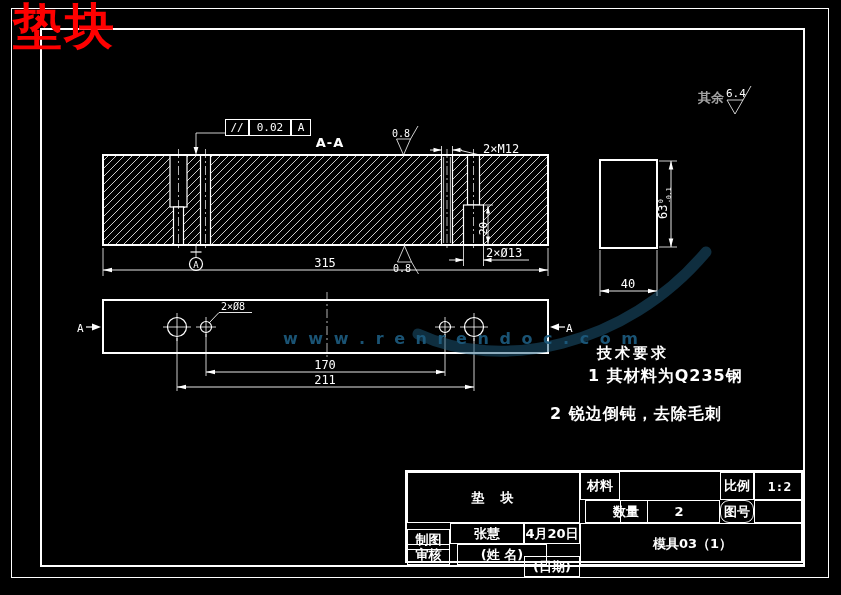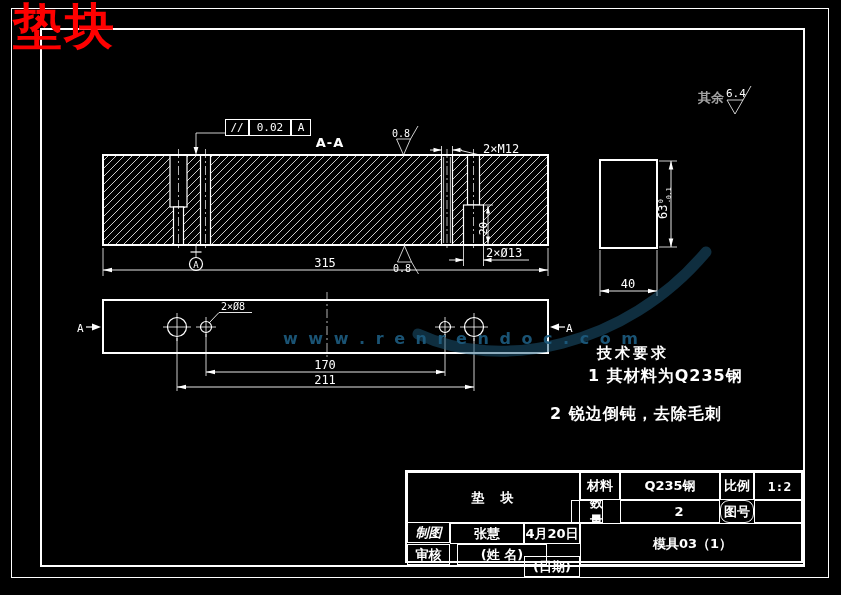--- a/index.html
+++ b/index.html
@@ -38,25 +38,25 @@
   #title-block{left:405px;top:470px;width:398px;height:93px;border:2px solid #fff;
       box-sizing:border-box;z-index:3;}
   #title-block .cell{position:absolute;box-sizing:border-box;border:1px solid #fff;
       display:flex;align-items:center;justify-content:center;color:#fff;font-weight:bold;
       font-size:13px;overflow:hidden;}
   #tb-name{left:0;top:0;width:173px;height:51px;font-size:22px;letter-spacing:16px;padding-left:14px;}
   #tb-mat-l{left:173px;top:0;width:40px;height:28px;}
   #tb-mat-v{left:213px;top:0;width:100px;height:28px;font-size:15px;}
   #tb-scale-l{left:313px;top:0;width:34px;height:28px;}
   #tb-scale-v{left:347px;top:0;width:51px;height:28px;font-size:14px;font-family:"DejaVu Sans Mono",monospace;}
-  #tb-qty-l{left:164px;top:28px;width:32px;height:23px;padding-left:19px;}
+  #tb-qty-l{left:178px;top:28px;width:63px;height:23px;padding-left:19px;}
   #tb-qty-v{left:213px;top:28px;width:100px;height:23px;justify-content:flex-start;padding-left:18px;font-size:14px;}
   #tb-no-l{left:313px;top:28px;width:34px;height:23px;border-radius:9px;}
   #tb-no-v{left:347px;top:28px;width:51px;height:23px;}
-  #tb-draft-l{left:0;top:50px;width:43px;height:21px;font-style:italic;}
+  #tb-draft-l{left:0;top:57px;width:43px;height:21px;}
   #tb-draft-n{left:43px;top:51px;width:74px;height:21px;}
   #tb-draft-d{left:117px;top:51px;width:56px;height:21px;font-size:12.5px;}
   #tb-check-l{left:0;top:72px;width:43px;height:21px;}
   #tb-check-n{left:50px;top:72px;width:90px;height:21px;}
   #tb-check-d{left:117px;top:84px;width:56px;height:21px;}
   #tb-school{left:173px;top:51px;width:225px;height:42px;flex-direction:column;font-size:14px;line-height:1.4;}
   
   .wm{z-index:5;color:#1d5b7e;pointer-events:none;}
   #wm-logo{left:246px;top:243px;font-size:80px;font-weight:bold;letter-spacing:4px;
       font-family:"DejaVu Serif",serif;opacity:.88;line-height:1.15;}
@@ -277,21 +277,20 @@
 
   <div class="abs" id="qiyu">其余</div>
 
   <div class="abs tech" id="tech-title">技术要求</div>
   <div class="abs tech" id="tech-1">1 其材料为Q235钢</div>
   <div class="abs tech" id="tech-2">2 锐边倒钝，去除毛刺</div>
 
   <div class="abs" id="title-block">
     <div class="cell" id="tb-name">垫块</div>
     <div class="cell" id="tb-mat-l">材料</div>
-    <div class="cell" id="tb-mat-v">Q235钢</div>
     <div class="cell" id="tb-scale-l">比例</div>
     <div class="cell" id="tb-scale-v">1:2</div>
     <div class="cell" id="tb-qty-l">数量</div>
     <div class="cell" id="tb-qty-v">2</div>
     <div class="cell" id="tb-no-l">图号</div>
     <div class="cell" id="tb-no-v"></div>
     <div class="cell" id="tb-draft-l">制图</div>
     <div class="cell" id="tb-draft-n">张慧</div>
     <div class="cell" id="tb-draft-d">4月20日</div>
     <div class="cell" id="tb-check-l">审核</div>

